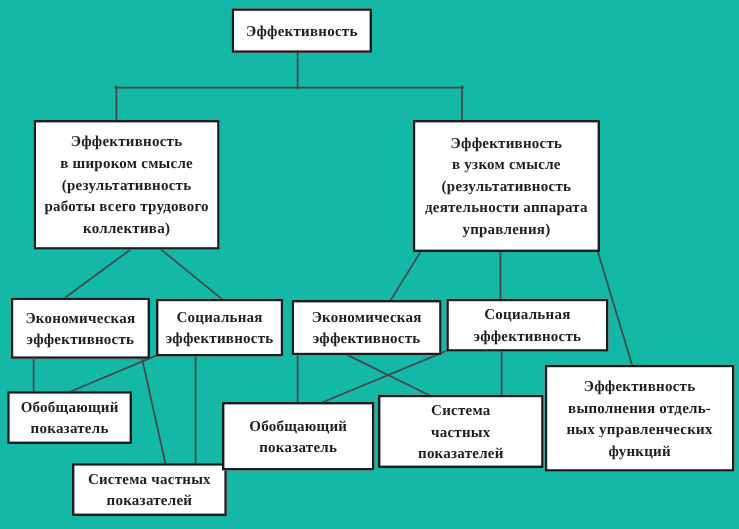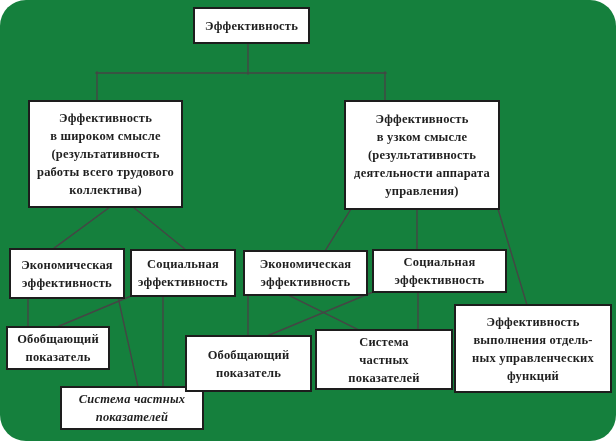--- a/index.html
+++ b/index.html
@@ -1,22 +1,21 @@
 <!DOCTYPE html>
 <html><head>
 <meta charset="utf-8">
 <style>
   html,body{margin:0;padding:0;background:#ffffff;}
   #stage{
     position:relative;
     width:616px;height:441px;
-    background:#15803d;
+    background:#14b8a6;
     font-family:"Liberation Serif","DejaVu Serif",serif;
     overflow:hidden;
-    border-radius:26px;
   }
   #edges-svg{
     position:absolute;left:0;top:0;width:616px;height:441px;
     z-index:0;
   }
   .node{
     position:absolute;
     box-sizing:border-box;
     border:2px solid #1d1d1d;
     background:#ffffff;
@@ -32,21 +31,21 @@
   }
   
   #n-root   {left:193px;top:7px;  width:117px;height:37px;}
   #n-broad  {left:28px; top:100px;width:155px;height:108px;}
   #n-narrow {left:344px;top:100px;width:156px;height:110px;}
   #n-econ-l {left:9px;  top:248px;width:116px;height:51px;}
   #n-soc-l  {left:130px;top:249px;width:106px;height:48px;}
   #n-econ-r {left:243px;top:250px;width:125px;height:46px;}
   #n-soc-r  {left:372px;top:249px;width:135px;height:44px;}
   #n-gen-l  {left:6px;  top:326px;width:104px;height:44px;}
-  #n-sys-l  {left:60px; top:386px;width:144px;height:44px;font-style:italic;}
+  #n-sys-l  {left:60px; top:386px;width:129px;height:44px;}
   #n-gen-m  {left:185px;top:335px;width:127px;height:57px;}
   #n-sys-m  {left:315px;top:329px;width:138px;height:61px;}
   #n-func-r {left:454px;top:304px;width:158px;height:89px;}
 </style>
 </head>
 <body>
 
 <div id="stage">
   <svg id="edges-svg">
       <line x1="248" y1="43" x2="248" y2="74" stroke="#454545" stroke-width="1.4" stroke-linecap="square"></line>

